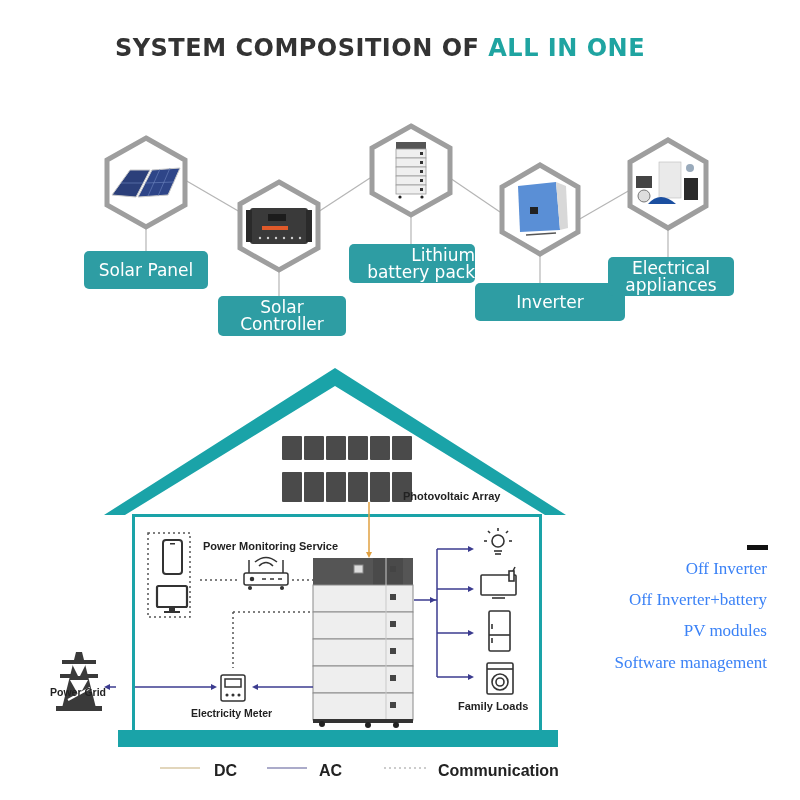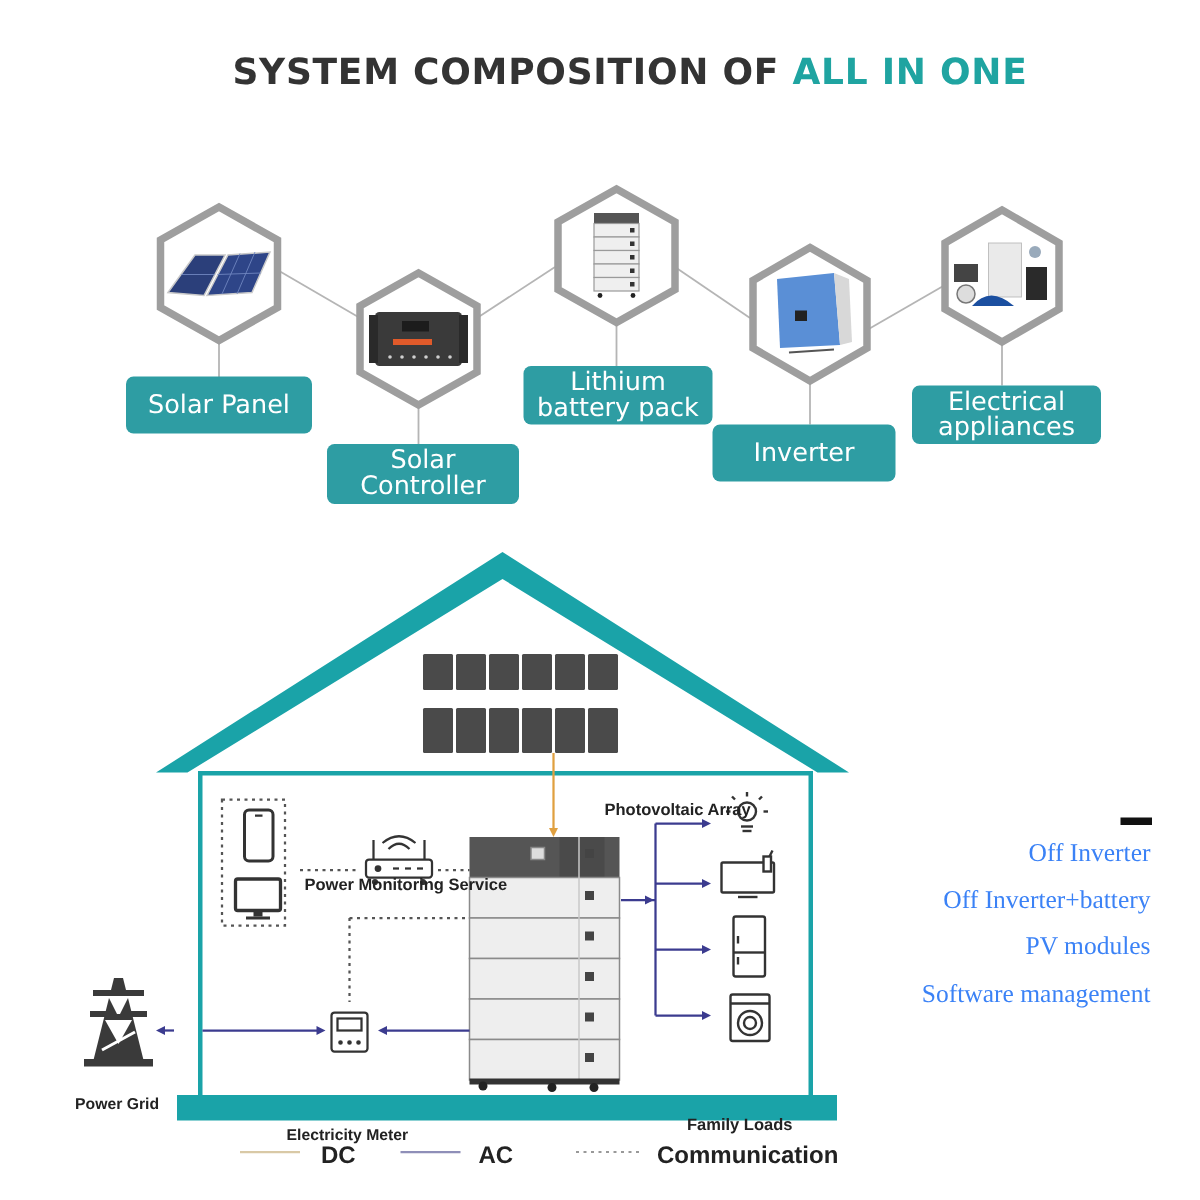--- a/index.html
+++ b/index.html
@@ -1,22 +1,22 @@
 <!DOCTYPE html>
 <html><head>
 <meta charset="utf-8">
 <style>
   html, body { margin: 0; padding: 0; }
   body { width: 800px; height: 800px; background: #ffffff; position: relative; overflow: hidden; font-family: "DejaVu Sans", sans-serif; }
   .abs { position: absolute; }
-  #title { left: 0; top: 34px; width: 760px; text-align: center; font-family: "DejaVu Sans", sans-serif; font-weight: bold; font-size: 24px; letter-spacing: 0.5px; color: #333333; padding-left: 40px; }
+  #title { left: 0; top: 34px; width: 760px; text-align: center; font-family: "DejaVu Sans", sans-serif; font-weight: bold; font-size: 24px; letter-spacing: 0.5px; color: #333333; }
   #title .accent { color: #1fa4a1; }
   svg { position: absolute; left: 0; top: 0; }
   .label-box { position: absolute; background: #2e9da3; color: #ffffff; border-radius: 5px; font-family: "DejaVu Sans", sans-serif; font-size: 17px; line-height: 17px; text-align: center; display: flex; flex-direction: column; align-items: center; justify-content: center; }
-  .txt { position: absolute; font-family: "Liberation Sans", sans-serif; font-weight: bold; color: #222; white-space: nowrap; margin-top: 44px; }
+  .txt { position: absolute; font-family: "Liberation Sans", sans-serif; font-weight: bold; color: #222; white-space: nowrap; }
   .side-item { position: absolute; right: 33px; font-family: Liberation Serif, serif; font-size: 17px; color: #3b82f6; white-space: nowrap; text-align: left; }
   .legend-txt { position: absolute; font-family: "Liberation Sans", sans-serif; font-weight: bold; font-size: 16px; color: #222; }
 </style>
 </head>
 <body>
 
 <div id="title" class="abs"><span>SYSTEM COMPOSITION OF </span><span class="accent">ALL IN ONE</span></div>
 
 <svg width="800" height="800" viewBox="0 0 800 800">
 
@@ -277,25 +277,25 @@
   <rect x="747" y="545" width="21" height="5" fill="#111"></rect>
 </svg>
 
 <div class="label-box" style="left:84px; top:251px; width:124px; height:38px;">
   <span>Solar Panel</span>
 </div>
 <div class="label-box" style="left:218px; top:296px; width:128px; height:40px;">
   <span>Solar</span>
   <span>Controller</span>
 </div>
-<div class="label-box" style="left:349px; top:244px; width:126px; height:39px;">
+<div class="label-box" style="left:349px; top:244px; width:126px; height:39px;align-items:flex-end;">
   <span>Lithium</span>
   <span>battery pack</span>
 </div>
-<div class="label-box" style="left:475px; top:283px; width:122px; height:38px;">
+<div class="label-box" style="left:475px; top:283px; width:150px; height:38px;">
   <span>Inverter</span>
 </div>
 <div class="label-box" style="left:608px; top:257px; width:126px; height:39px;">
   <span>Electrical</span>
   <span>appliances</span>
 </div>
 
 <div class="txt" style="left:403px; top:490px; font-size:11px;">Photovoltaic Array</div>
 <div class="txt" style="left:203px; top:540px; font-size:11px;">Power Monitoring Service</div>
 <div class="txt" style="left:191px; top:707px; font-size:10.5px;">Electricity Meter</div>

